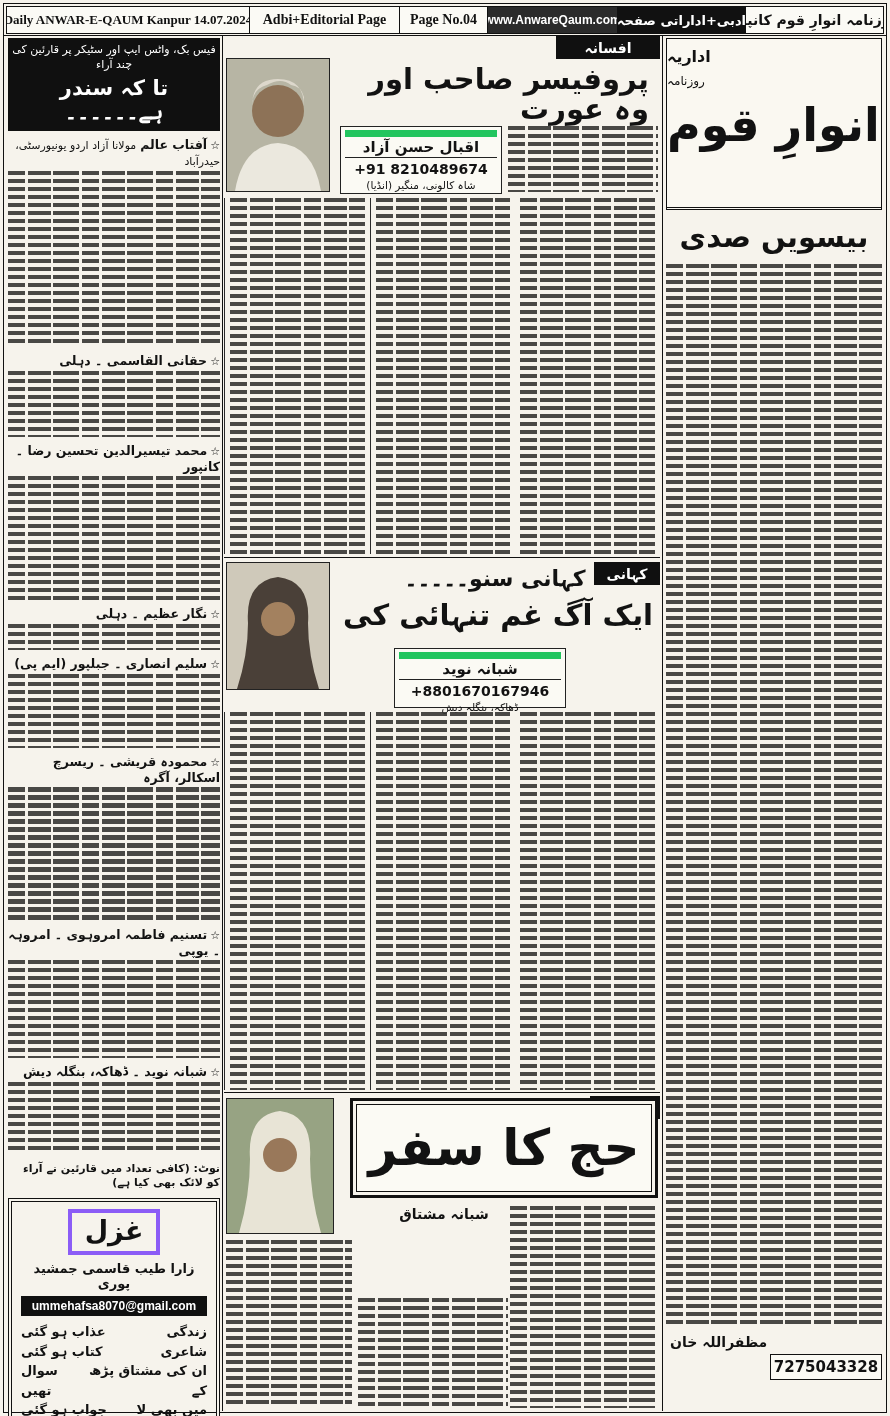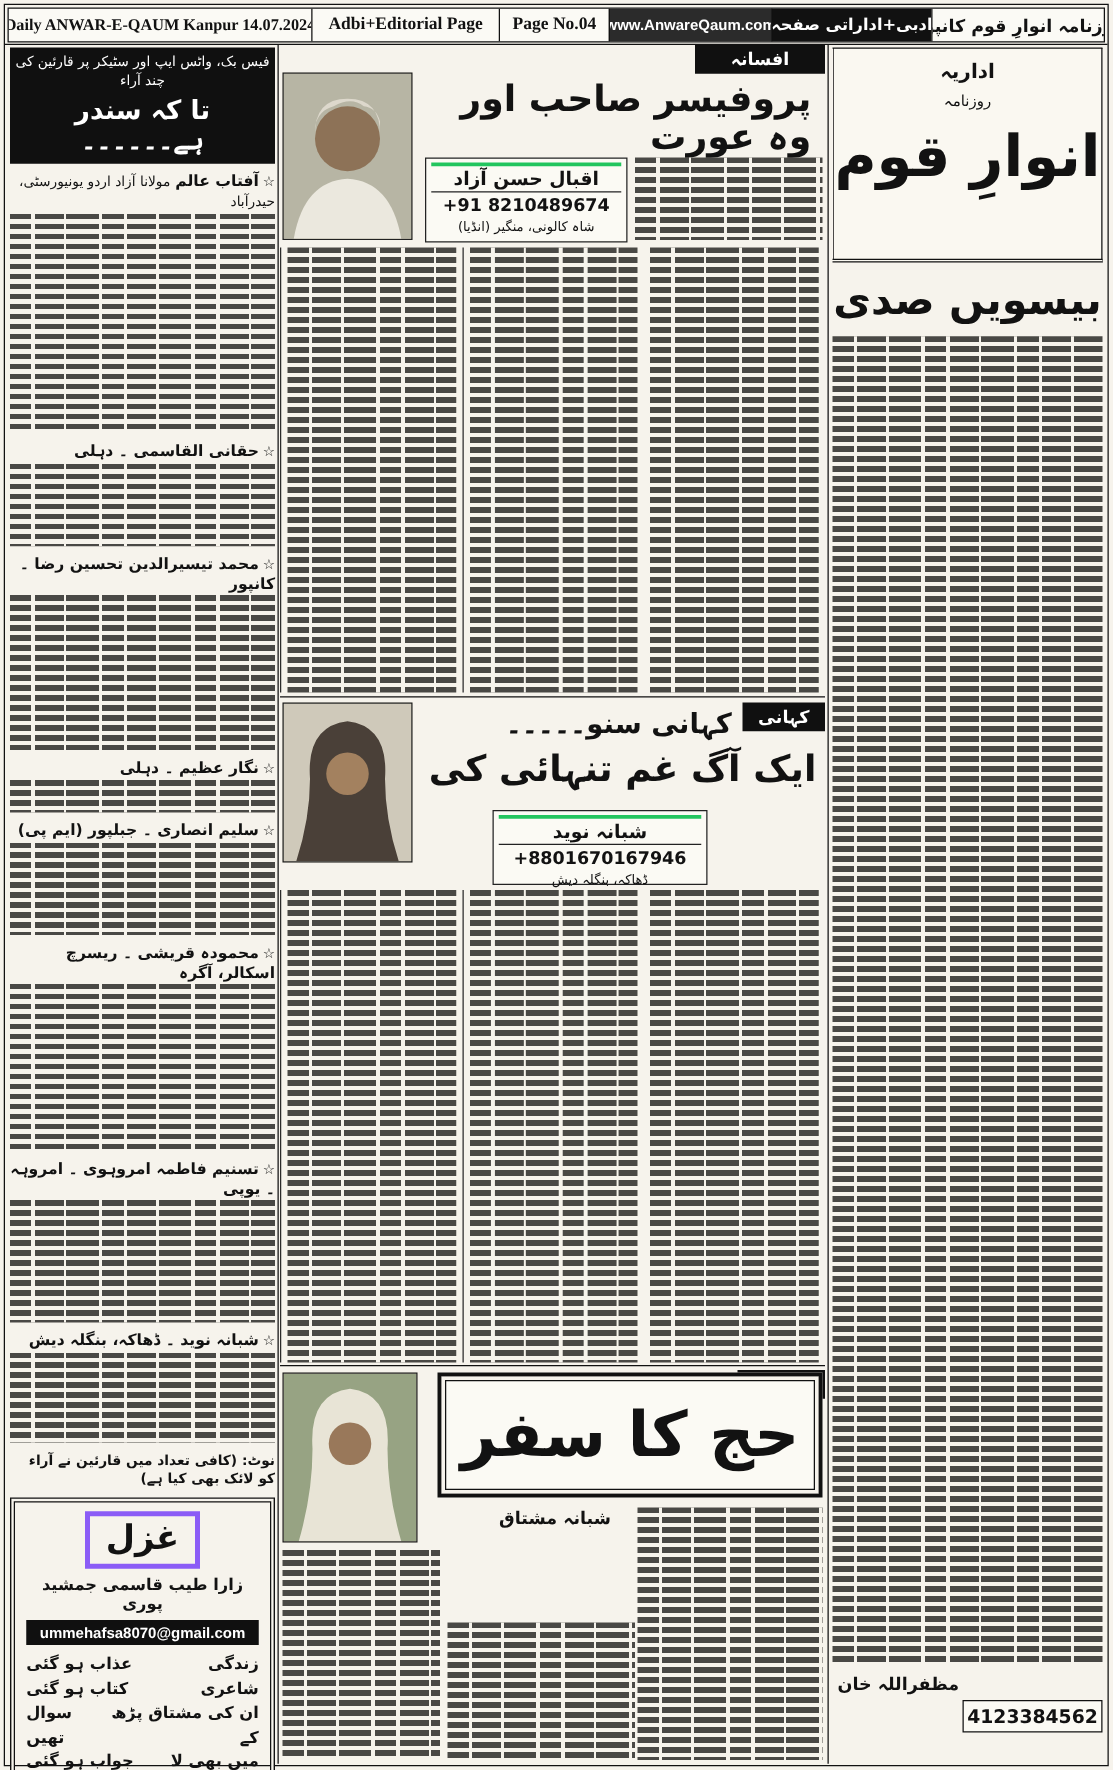--- a/index.html
+++ b/index.html
@@ -66,21 +66,21 @@
 
   
   .col-mid { position: absolute; left: 224px; top: 36px; width: 436px; height: 1374px; direction: rtl; }
   .lab { position: absolute; height: 23px; font-weight: bold; font-size: 14px; }
   .lab-afsana { right: 0; top: 0; width: 104px; }
   .photo { position: absolute; border: 1px solid #222; background: #cfc9bb; }
   .ph1 { left: 2px; top: 22px; width: 104px; height: 134px; }
   .afs-headline { position: absolute; right: 11px; top: 28px; width: 320px; text-align: right; font-size: 29px; font-weight: bold; line-height: 1.05; }
   .authbox { position: absolute; border: 1px solid #222; background: #fbfaf4; text-align: center; padding: 3px 4px; }
   .ab1 { left: 116px; top: 90px; width: 162px; height: 68px; }
-  .auth-name { display: block; font-size: 15px; font-weight: bold; border-top: 3px solid #22c55e; border-bottom: 1px solid #222; padding: 1px 0; }
+  .auth-name { display: block; font-size: 15px; font-weight: bold; border-top: 7px solid #22c55e; border-bottom: 1px solid #222; padding: 1px 0; }
   .auth-phone { display: block; font: bold 14px "DejaVu Sans", sans-serif; direction: ltr; margin-top: 3px; }
   .auth-addr { display: block; font-size: 10.5px; margin-top: 2px; }
   .mini-sim { position: absolute; right: 2px; top: 90px; width: 150px; height: 66px; }
   .cols3 { position: absolute; display: flex; left: 0; right: 0; }
   .bcol { flex: 1 1 0; padding: 0 5px; }
   .bcol + .bcol { border-left: 1px solid #2a2a2a; }
   .bcol .sim { height: 100%; }
   .body1 { top: 162px; height: 356px; }
   .mid-div { position: absolute; left: 0; right: 0; height: 1px; background: #111; }
   .d1 { top: 521px; } .d2 { top: 1056px; }
@@ -103,25 +103,25 @@
   .haj-author { position: absolute; left: 150px; top: 1170px; width: 140px; text-align: center; font-size: 14px; font-weight: bold; }
   .ab3 { left: 134px; top: 1192px; width: 152px; height: 64px; }
   .ab3 .auth-phone { font-size: 13px; margin-top: 1px; }
   .ab3 .auth-addr { font-size: 9.5px; margin-top: 1px; line-height: 1.3; }
   .simA { position: absolute; left: 2px; top: 1204px; width: 126px; height: 168px; }
   .simB { position: absolute; left: 134px; top: 1262px; width: 150px; height: 110px; }
   .simC { position: absolute; right: 2px; top: 1170px; width: 148px; height: 202px; }
 
   
   .col-right { position: absolute; left: 666px; top: 38px; width: 216px; direction: rtl; }
-  .ed-head { border: 1px solid #111; border-bottom: 3px double #111; height: 172px; text-align: center; padding-top: 8px; background: #faf8f1; }
+  .ed-head { border: 1px solid #111; border-bottom: 3px double #111; height: 172px; text-align: left; padding-top: 8px; background: #faf8f1; }
   .ed-lab { font-size: 16px; font-weight: bold; letter-spacing: 10px; }
   .ed-lab2 { font-size: 12px; letter-spacing: 14px; margin-top: 8px; }
   .ed-mast { font-size: 46px; font-weight: bold; margin-top: 14px; line-height: 1; }
-  .ed-headline { text-align: center; font-size: 33px; font-weight: bold; margin-top: 10px; }
+  .ed-headline { text-align: center; font-size: 29px; font-weight: bold; margin-top: 10px; }
   .ed-body { margin-top: 10px; height: 1062px; }
   .ed-sign { margin-top: 8px; text-align: left; }
   .ed-author { font-size: 14px; font-weight: bold; text-align: left; padding-left: 4px; }
   .ed-phonebox { margin-top: 4px; width: 112px; border: 1px solid #111; text-align: center; font: bold 15px "DejaVu Sans", sans-serif; direction: ltr; padding: 3px 0; background: #fbfaf4; }
 </style>
 </head>
 <body>
 
 <div class="frame"></div>
 
@@ -285,15 +285,15 @@
 <div class="col-right">
   <div class="ed-head">
     <div class="ed-lab">اداریہ</div>
     <div class="ed-lab2">روزنامہ</div>
     <div class="ed-mast">انوارِ قوم</div>
   </div>
   <div class="ed-headline">بیسویں صدی</div>
   <div class="sim ed-body"></div>
   <div class="ed-sign">
     <div class="ed-author">مظفراللہ خان</div>
-    <div class="ed-phonebox">4123384562</div>
+    <div class="ed-phonebox">7275043328</div>
   </div>
 </div>
 
 </body></html>

